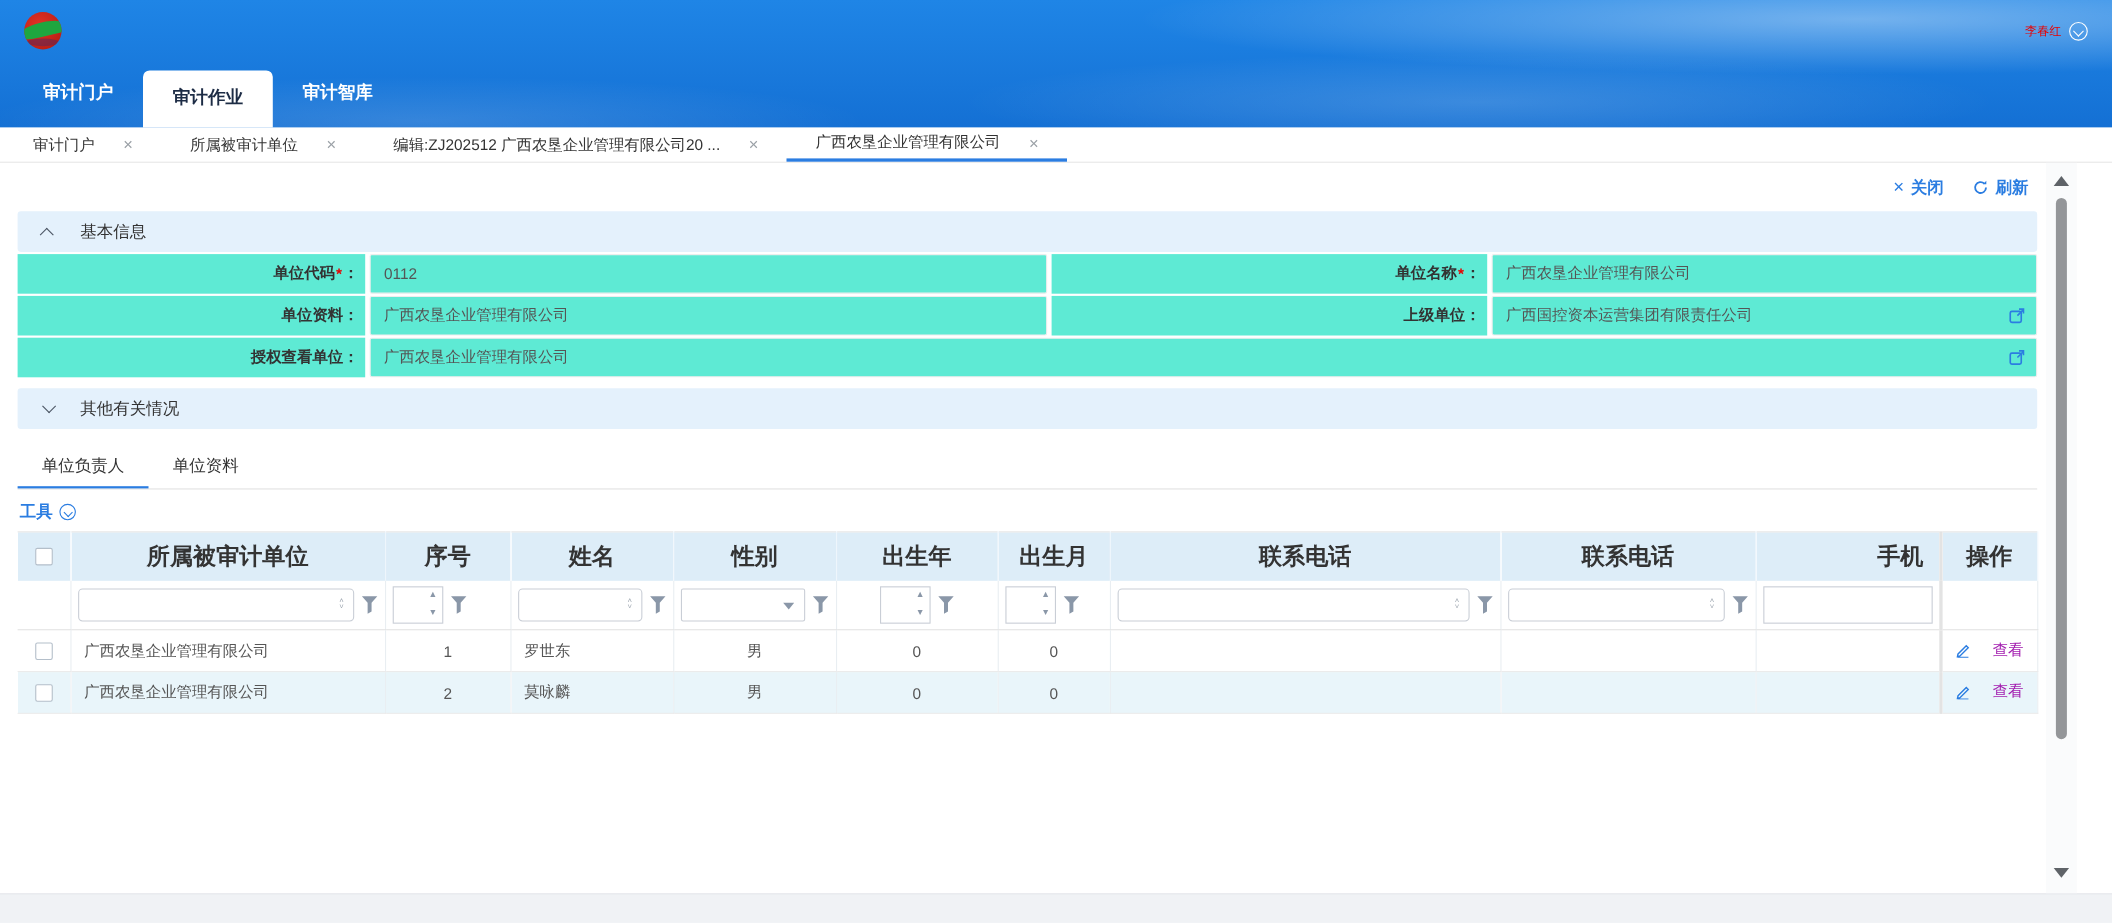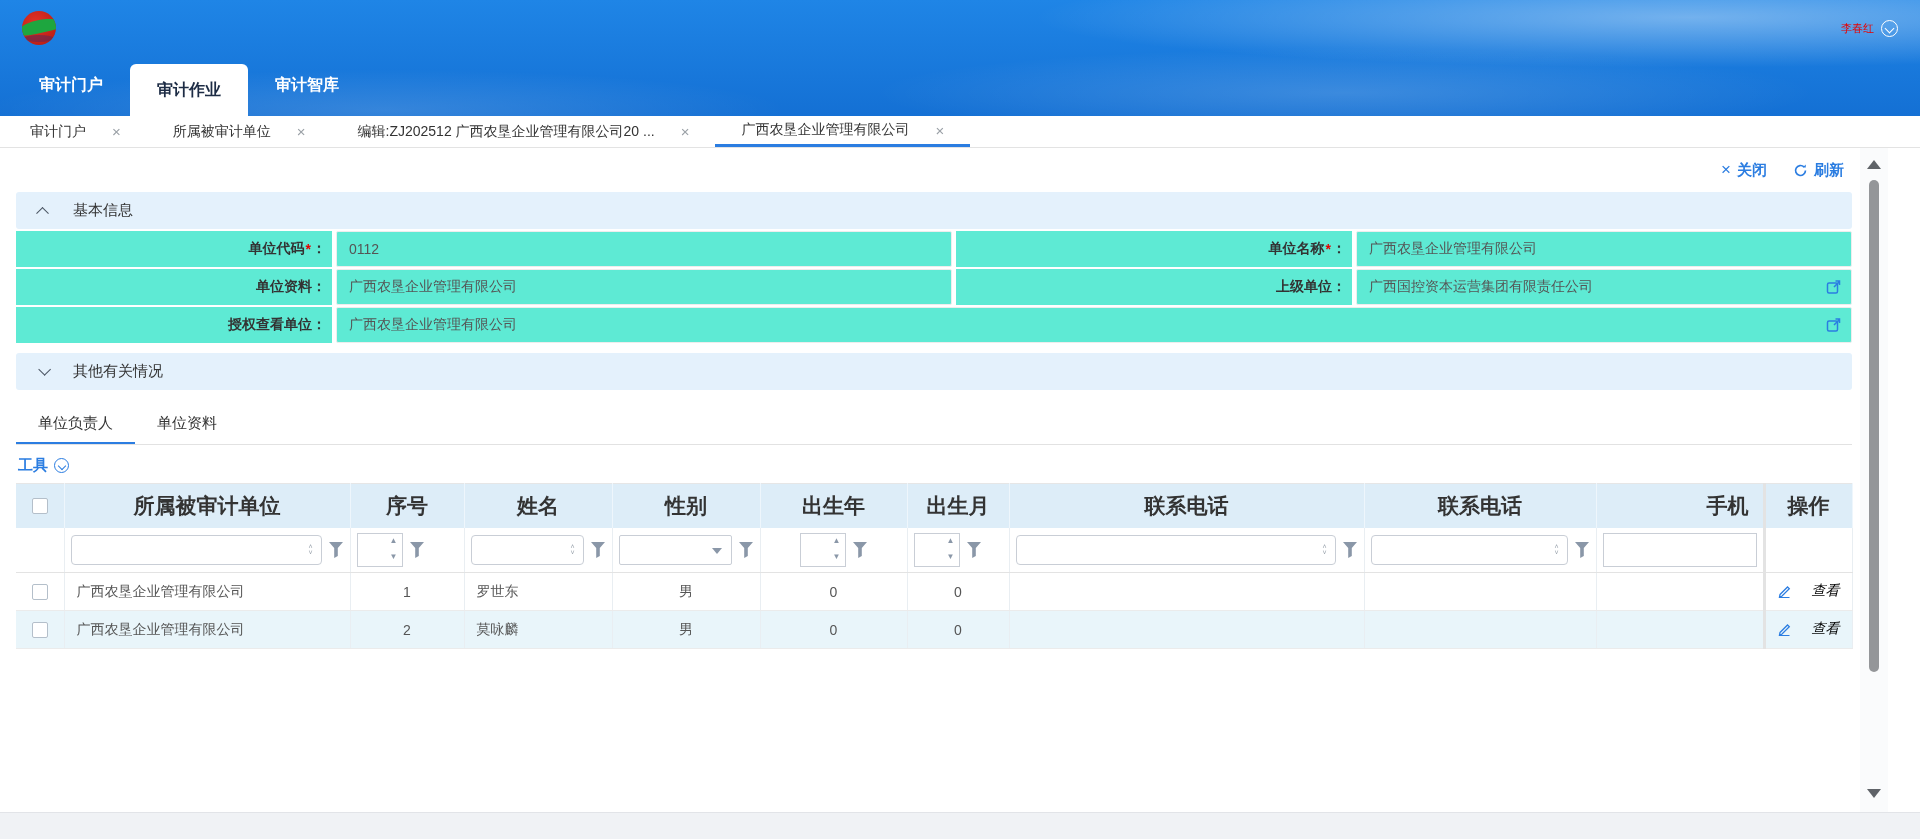--- a/index.html
+++ b/index.html
@@ -83,21 +83,21 @@
   .fwrap { display:flex; align-items:center; gap:6px; height:100%; }
   .fcombo { flex:1; height:30px; border:1px solid #c9ced6; border-radius:4px; background:#fff; position:relative; }
   .fcombo .dbl { position:absolute; right:8px; top:50%; transform:translateY(-50%); display:flex; flex-direction:column; line-height:6px; color:#9aa3ad; font-size:7px; }
   .fspin { width:46px; height:34px; border:1px solid #c9ced6; background:#fff; position:relative; }
   .fspin .arr { position:absolute; right:4px; top:3px; display:flex; flex-direction:column; gap:8px; color:#8a97a8; font-size:8px; line-height:8px; }
   .fselect { flex:1; height:30px; border:1px solid #c9ced6; border-radius:2px; background:#fff; position:relative; }
   .fselect::after { content:""; position:absolute; right:9px; top:12px; border:5px solid transparent; border-top:6px solid #8a97a8; }
   .fplain { flex:1; height:34px; border:1px solid #c9ced6; background:#fff; }
   .funnel { flex:none; width:16px; height:18px; }
 
-  .view-link { color:#000000; display:inline-flex; align-items:center; gap:21px; cursor:pointer;font-style:italic; }
+  .view-link { color:#a21caf; display:inline-flex; align-items:center; gap:21px; cursor:pointer; }
   .pencil { width:13px; height:13px; }
 
   
   .vscroll { position:absolute; top:0; right:32px; width:28px; height:664px; background:#fafbfc; }
   .sarrow { position:absolute; left:7px; width:0; height:0; border-left:7px solid transparent; border-right:7px solid transparent; }
   .sarrow.up { top:12px; border-bottom:9px solid #5f6368; }
   .sarrow.down { bottom:14px; border-top:9px solid #5f6368; }
   .sthumb { position:absolute; left:9px; top:32px; width:10px; height:492px; border-radius:5px; background:#949699; }
 </style>
 </head>

